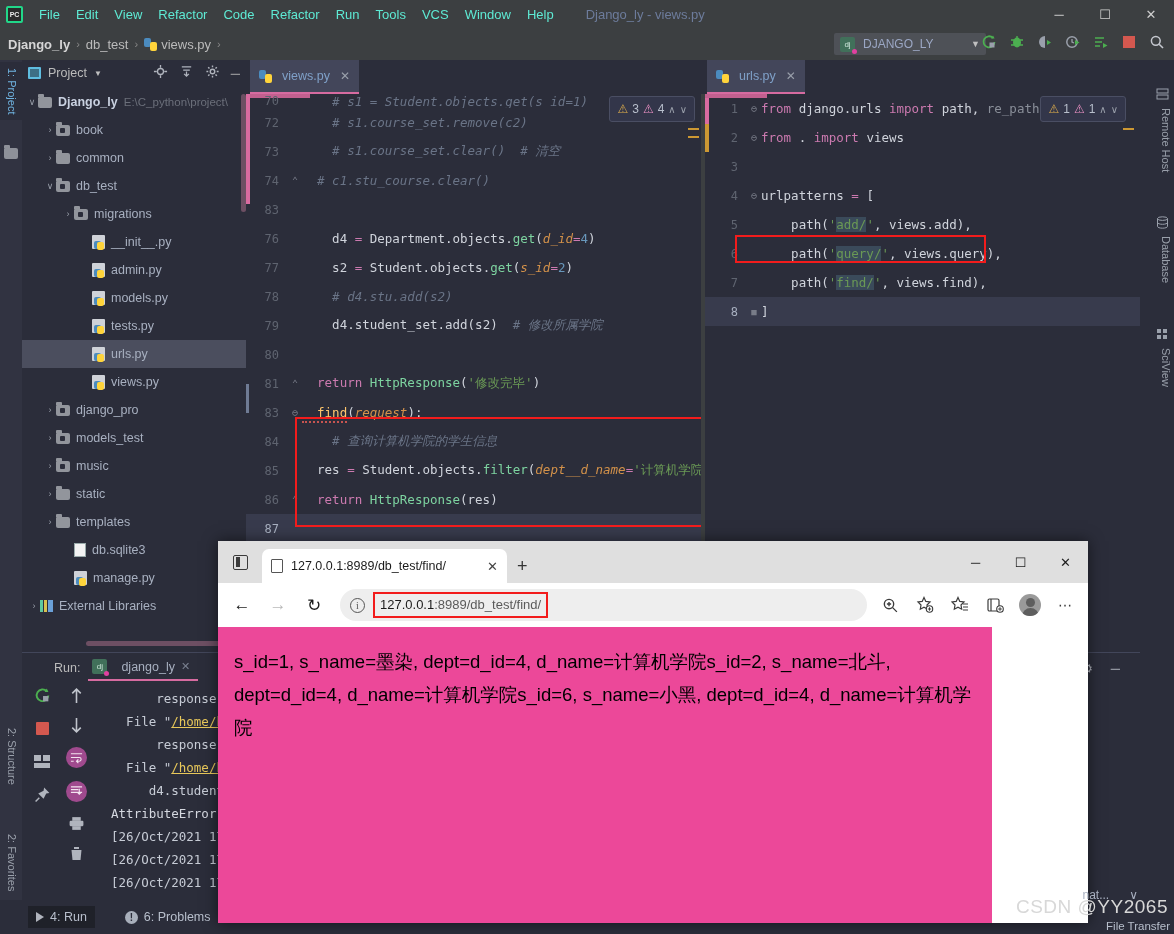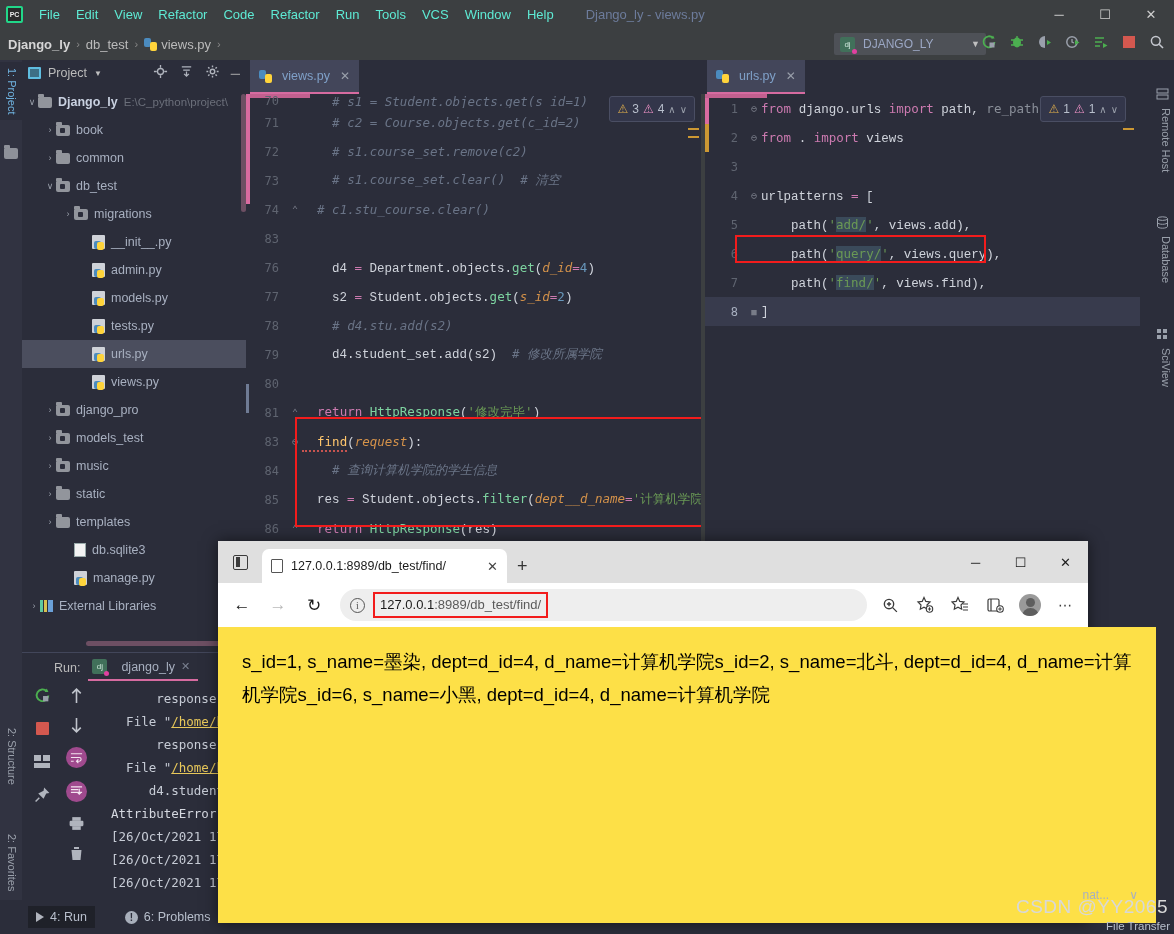--- a/index.html
+++ b/index.html
@@ -202,21 +202,21 @@
   .ctext { flex: 1; }
 
   
   .c-com { color: #6a7487; font-style: italic; }
   .c-kw  { color: #cc7ab0; }
   .c-fn  { color: #ffc66d; }
   .c-str { color: #6a9955; }
   .c-num { color: #6897bb; }
   .c-meth{ color: #7dd3a0; }
   .c-param { color: #d4924a; font-style: italic; }
-  .c-plain { color: #d0d4dc; font-family: Liberation Mono, monospace; }
+  .c-plain { color: #d0d4dc; }
   .c-gray { color: #8a8f99; }
   .c-hl-bg { background: #3a4a5a; }
   .squig { border-bottom: 2px dotted #c75450; padding-bottom: 1px; }
 
   .inspect-widget {
     position: absolute; right: 14px; top: 4px; height: 26px;
     background: #33364a; border: 1px solid #4a4e63; border-radius: 3px;
     display: flex; align-items: center; gap: 4px; padding: 0 7px;
     font-size: 12px; color: #b8bfcc; z-index: 5;
   }
@@ -358,22 +358,22 @@
     border: 2px solid #f21c1c; padding: 1px 5px; font-size: 13px; color: #1b1b1b;
     background: #eeeeee; line-height: 20px;
   }
   .url-port { color: #5a5a5a; }
   .br-ricons { display: flex; align-items: center; gap: 9px; padding-right: 2px; }
   .br-ri { width: 26px; height: 26px; display: flex; align-items: center; justify-content: center; color: #3b3b3b; font-size: 14px; }
   .avatar-c { width: 22px; height: 22px; border-radius: 50%; background: #9a9a9a; position: relative; overflow: hidden; }
   .avatar-c::before { content:""; position:absolute; left:6.5px; top:3.5px; width:9px; height:9px; border-radius:50%; background:#5e5e5e; }
   .avatar-c::after { content:""; position:absolute; left:2.5px; top:14px; width:17px; height:12px; border-radius:9px 9px 0 0; background:#5e5e5e; }
   .br-content {
-    position: absolute; left: 0; top: 86px; width: 938px; height: 296px;
-    background: #fde047; padding: 18px 24px; color: #000;
+    position: absolute; left: 0; top: 86px; width: 774px; height: 296px;
+    background: #ec4899; padding: 18px 16px; color: #000;
     font-size: 18.5px; line-height: 33px;
     font-family: "Liberation Sans", sans-serif;
   }
 
   .watermark {
     position: absolute; right: 6px; bottom: 16px; color: #d8d8d8;
     font-size: 19px; letter-spacing: 0.5px; z-index: 40;
     font-family: "Liberation Sans", sans-serif;
   }
   .ftrans {
@@ -627,25 +627,20 @@
       <div class="pane left">
         <div class="topstripe" style="width:64px;background:#c2608f;"></div>
         <div class="pinkbar" style="left:0;top:0;height:110px;"></div>
         <div class="editmark" style="left:0;top:290px;height:29px;"></div>
 
         <div class="code">
           <div class="cline" style="height:14px;overflow:hidden;">
             <span class="gutter">70</span>
             <span class="fold-mark"></span>
             <span class="ctext c-com">    # s1 = Student.objects.get(s_id=1)</span>
-          </div>
-          <div class="cline">
-            <span class="gutter">71</span>
-            <span class="fold-mark"></span>
-            <span class="ctext c-com">    # c2 = Course.objects.get(c_id=2)</span>
           </div>
           <div class="cline">
             <span class="gutter">72</span>
             <span class="fold-mark"></span>
             <span class="ctext c-com">    # s1.course_set.remove(c2)</span>
           </div>
           <div class="cline">
             <span class="gutter">73</span>
             <span class="fold-mark"></span>
             <span class="ctext c-com">    # s1.course_set.clear()  # 清空</span>

